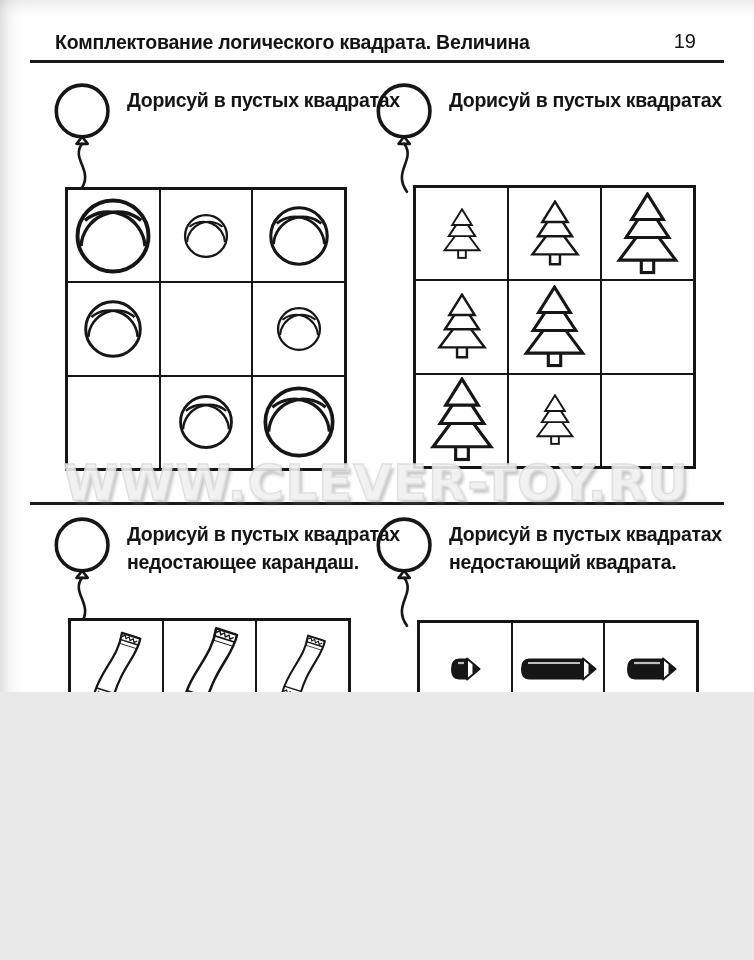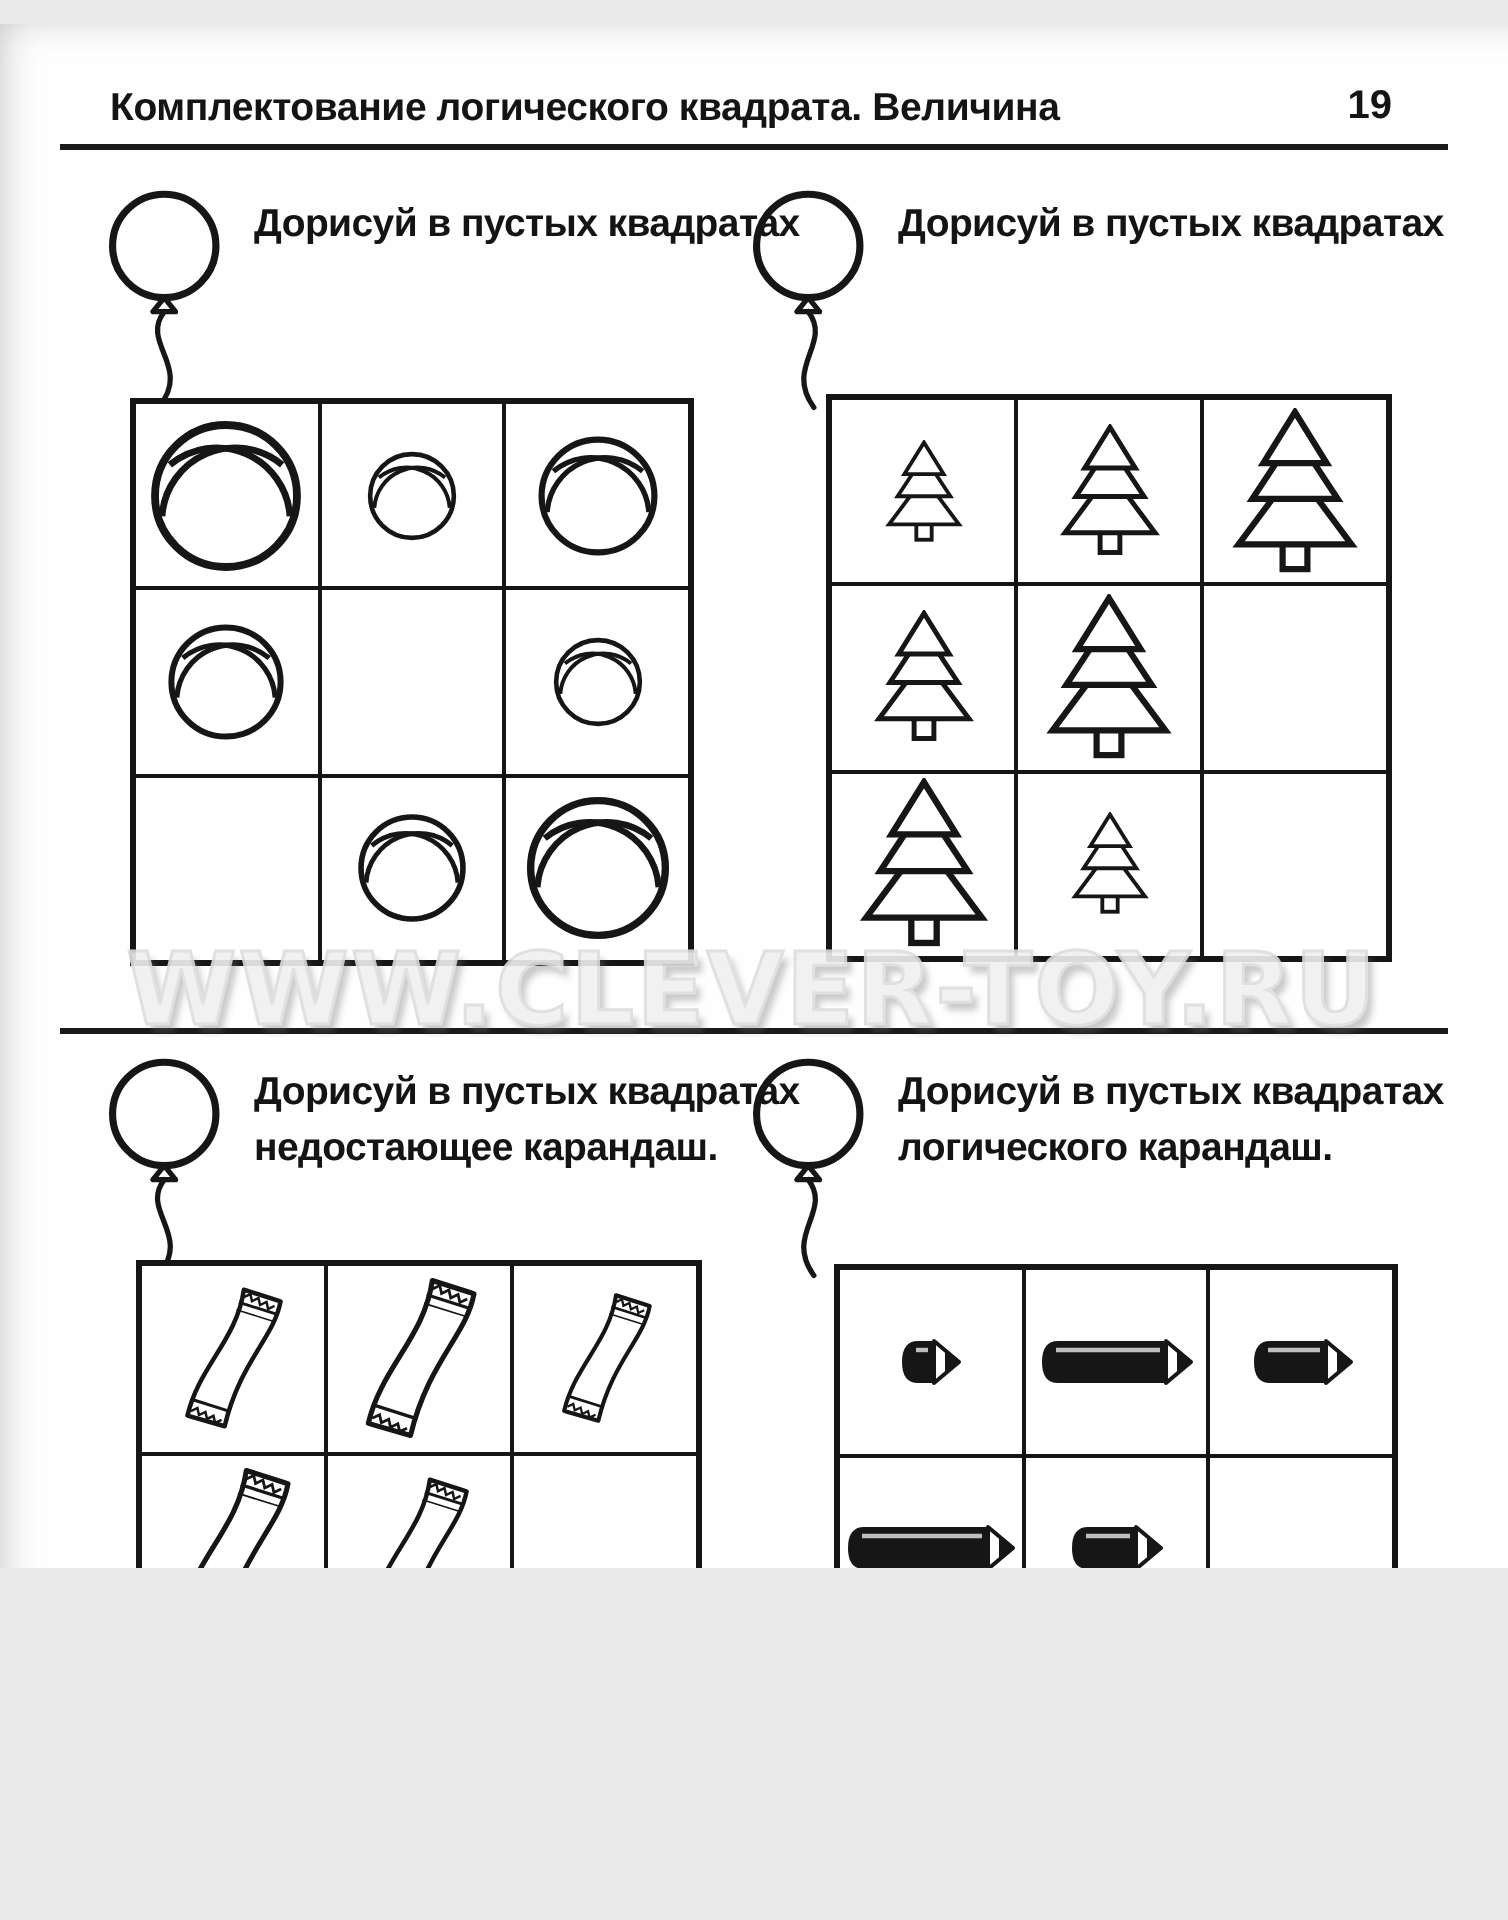--- a/index.html
+++ b/index.html
@@ -1,32 +1,32 @@
 <!DOCTYPE html>
 <html><head>
 <meta charset="utf-8">
 <style>
   html,body{margin:0;padding:0;background:#e9e9e9;}
   .page{
     position:relative;
-    width:754px;height:772px;
-    margin:12px auto;
+    width:754px;height:692px;
+    margin:0 auto;
     background:#fefefe;
     overflow:hidden;
     font-family:"Liberation Sans", sans-serif;
     color:#141414;
     box-shadow: inset 14px 10px 22px -16px rgba(0,0,0,0.28);
   }
   .hdr-title{
     position:absolute;left:55px;top:31px;
     font-size:19.5px;font-weight:700;letter-spacing:-0.2px;
   }
   .hdr-num{
     position:absolute;right:58px;top:30px;
-    font-size:20px;font-weight:700;
+    font-size:20px;font-weight:400;
   }
   .rule{position:absolute;left:30px;width:694px;background:#1a1a1a;}
   .rule.top{top:60px;height:3px;}
   .rule.mid{top:502px;height:3px;}
   .task{position:absolute;display:flex;align-items:flex-start;}
   .task .balloon{flex:0 0 auto;display:block;}
   .task .instr{margin-left:12px;padding-top:4px;}
   .task .instr div{
     font-size:19.5px;line-height:28px;font-weight:700;letter-spacing:-0.3px;
     white-space:nowrap;
@@ -235,21 +235,21 @@
   <div class="task pencils">
     <span class="balloon">
       <svg width="62" height="118" viewBox="0 0 66 124">
         <circle cx="31" cy="30" r="27.5" fill="none" stroke="#161616" stroke-width="3.8"></circle>
         <path d="M25,65 L37,65 L31,57.5 Z" fill="#fff" stroke="#161616" stroke-width="2.8" stroke-linejoin="round"></path>
         <path d="M31,65 C44,82 18,94 34,116" fill="none" stroke="#161616" stroke-width="2.8" stroke-linecap="round"></path>
       </svg>
     </span>
     <div class="instr">
       <div>Дорисуй в пустых квадратах</div>
-      <div>логического карандаш.</div>
+      <div>недостающий квадрата.</div>
     </div>
   </div>
 
   <div class="grid towels">
       <div class="cell">
         <svg class="towel-rot" width="37" height="74" viewBox="0 0 64 132">
       <path d="M14,7 L48,2 C57,34 39,66 52,124 L18,130 C8,86 28,50 14,7 Z" fill="#fff" stroke="#161616" stroke-width="4" stroke-linejoin="round"></path>
       <path d="M17,13 l4,-5 4,5 4,-5 4,5 4,-5 4,5 4,-5" fill="none" stroke="#161616" stroke-width="2.2"></path>
       <path d="M15,19 L49,14" fill="none" stroke="#161616" stroke-width="2.6"></path>
       <path d="M16,26 L49,21" fill="none" stroke="#161616" stroke-width="1.4"></path>

